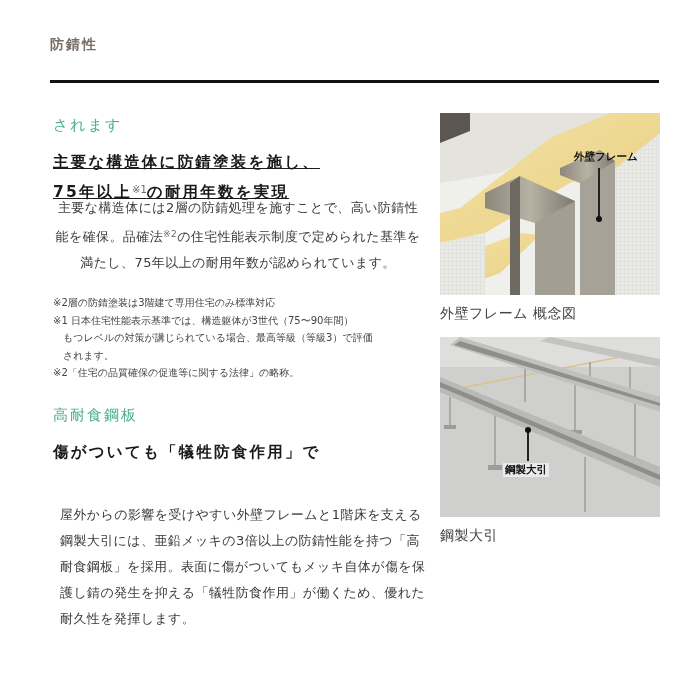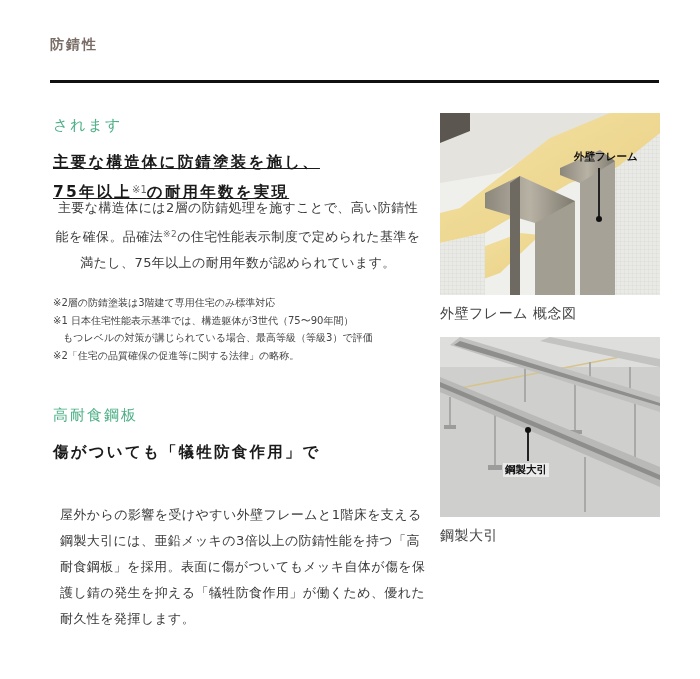--- a/index.html
+++ b/index.html
@@ -38,20 +38,23 @@
   <span>75年以上</span><sup>※1</sup><span>の耐用年数を実現</span>
 </p>
 <p class="body-text" style="top:195px;text-align:center;">
   <span>主要な構造体には2層の防錆処理を施すことで、高い防錆性能を確保。品確法</span><sup>※2</sup><span>の住宅性能表示制度で定められた基準を満たし、75年以上の耐用年数が認められています。</span>
 </p>
 <ul class="notes">
   <li>※2層の防錆塗装は3階建て専用住宅のみ標準対応</li>
   <li>※1 日本住宅性能表示基準では、構造躯体が3世代（75〜90年間）</li>
   <li>
       <span class="indent">もつレベルの対策が講じられている場合、最高等級（等級3）で評価</span>
+    </li>
+  <li>
+      <span class="indent">されます。</span>
     </li>
   <li>※2「住宅の品質確保の促進等に関する法律」の略称。</li>
 </ul>
 
 <h2 class="section-head" style="top:406px;">高耐食鋼板</h2>
 <p class="lead" style="top:438px;">
   <span>傷がついても「犠牲防食作用」で</span><br>
 </p>
 <p class="body-text" style="top:502px;margin-left:7px;">屋外からの影響を受けやすい外壁フレームと1階床を支える鋼製大引には、亜鉛メッキの3倍以上の防錆性能を持つ「高耐食鋼板」を採用。表面に傷がついてもメッキ自体が傷を保護し錆の発生を抑える「犠牲防食作用」が働くため、優れた耐久性を発揮します。</p>
 

